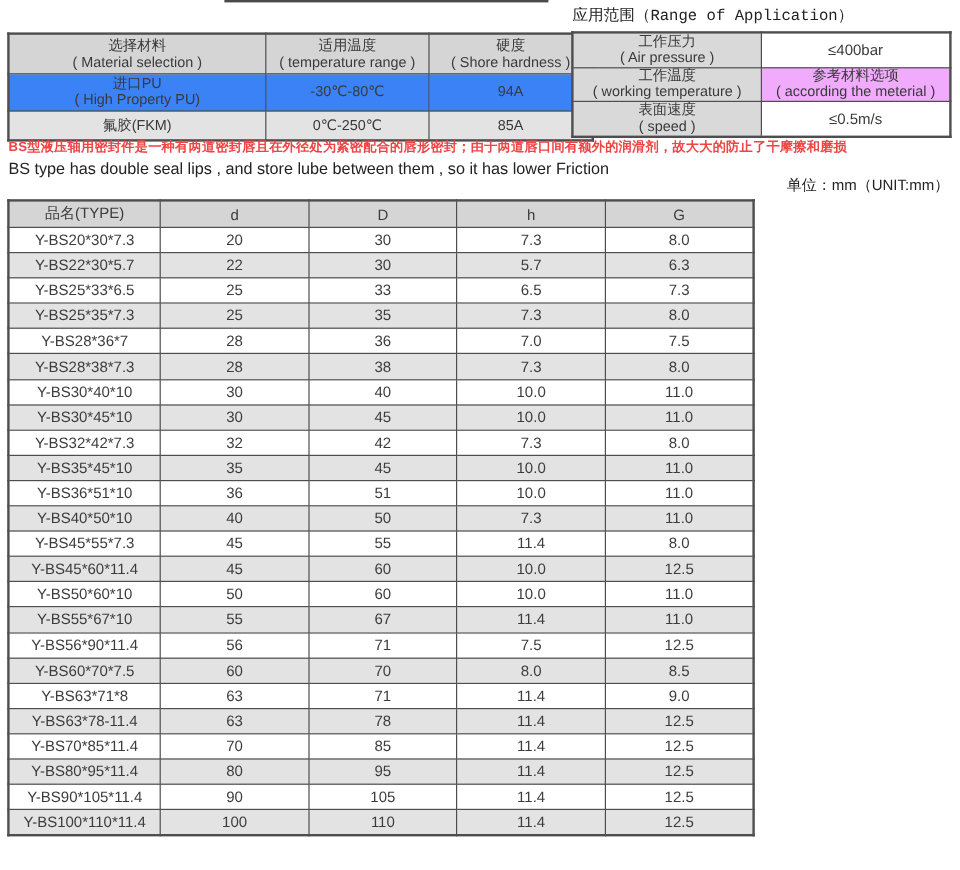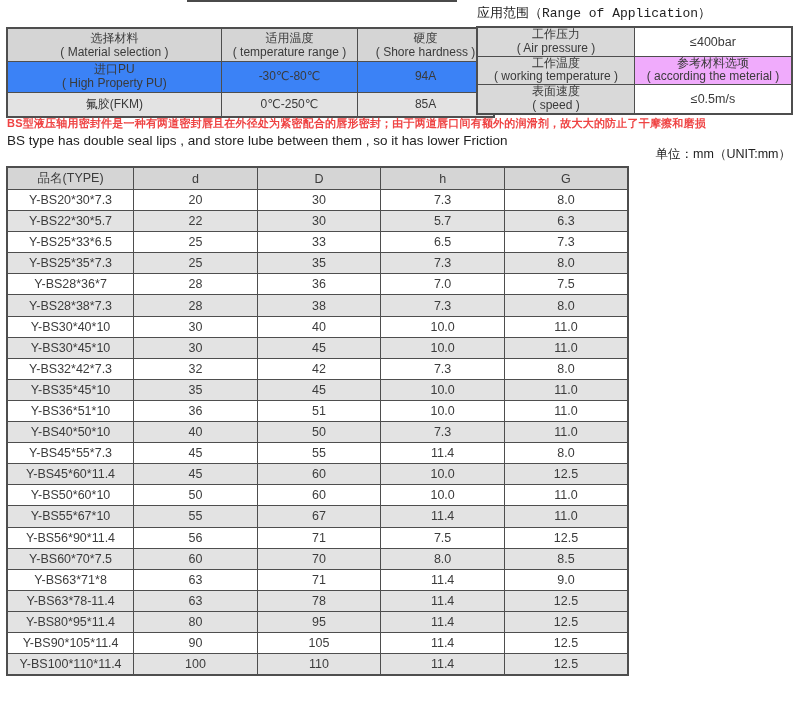--- a/index.html
+++ b/index.html
@@ -278,20 +278,27 @@
         <td>11.4</td>
         <td>9.0</td>
       </tr>
       <tr class="alt">
         <td>Y-BS63*78-11.4</td>
         <td>63</td>
         <td>78</td>
         <td>11.4</td>
         <td>12.5</td>
       </tr>
+      <tr>
+        <td>Y-BS70*85*11.4</td>
+        <td>70</td>
+        <td>85</td>
+        <td>11.4</td>
+        <td>12.5</td>
+      </tr>
       <tr class="alt">
         <td>Y-BS80*95*11.4</td>
         <td>80</td>
         <td>95</td>
         <td>11.4</td>
         <td>12.5</td>
       </tr>
       <tr>
         <td>Y-BS90*105*11.4</td>
         <td>90</td>

